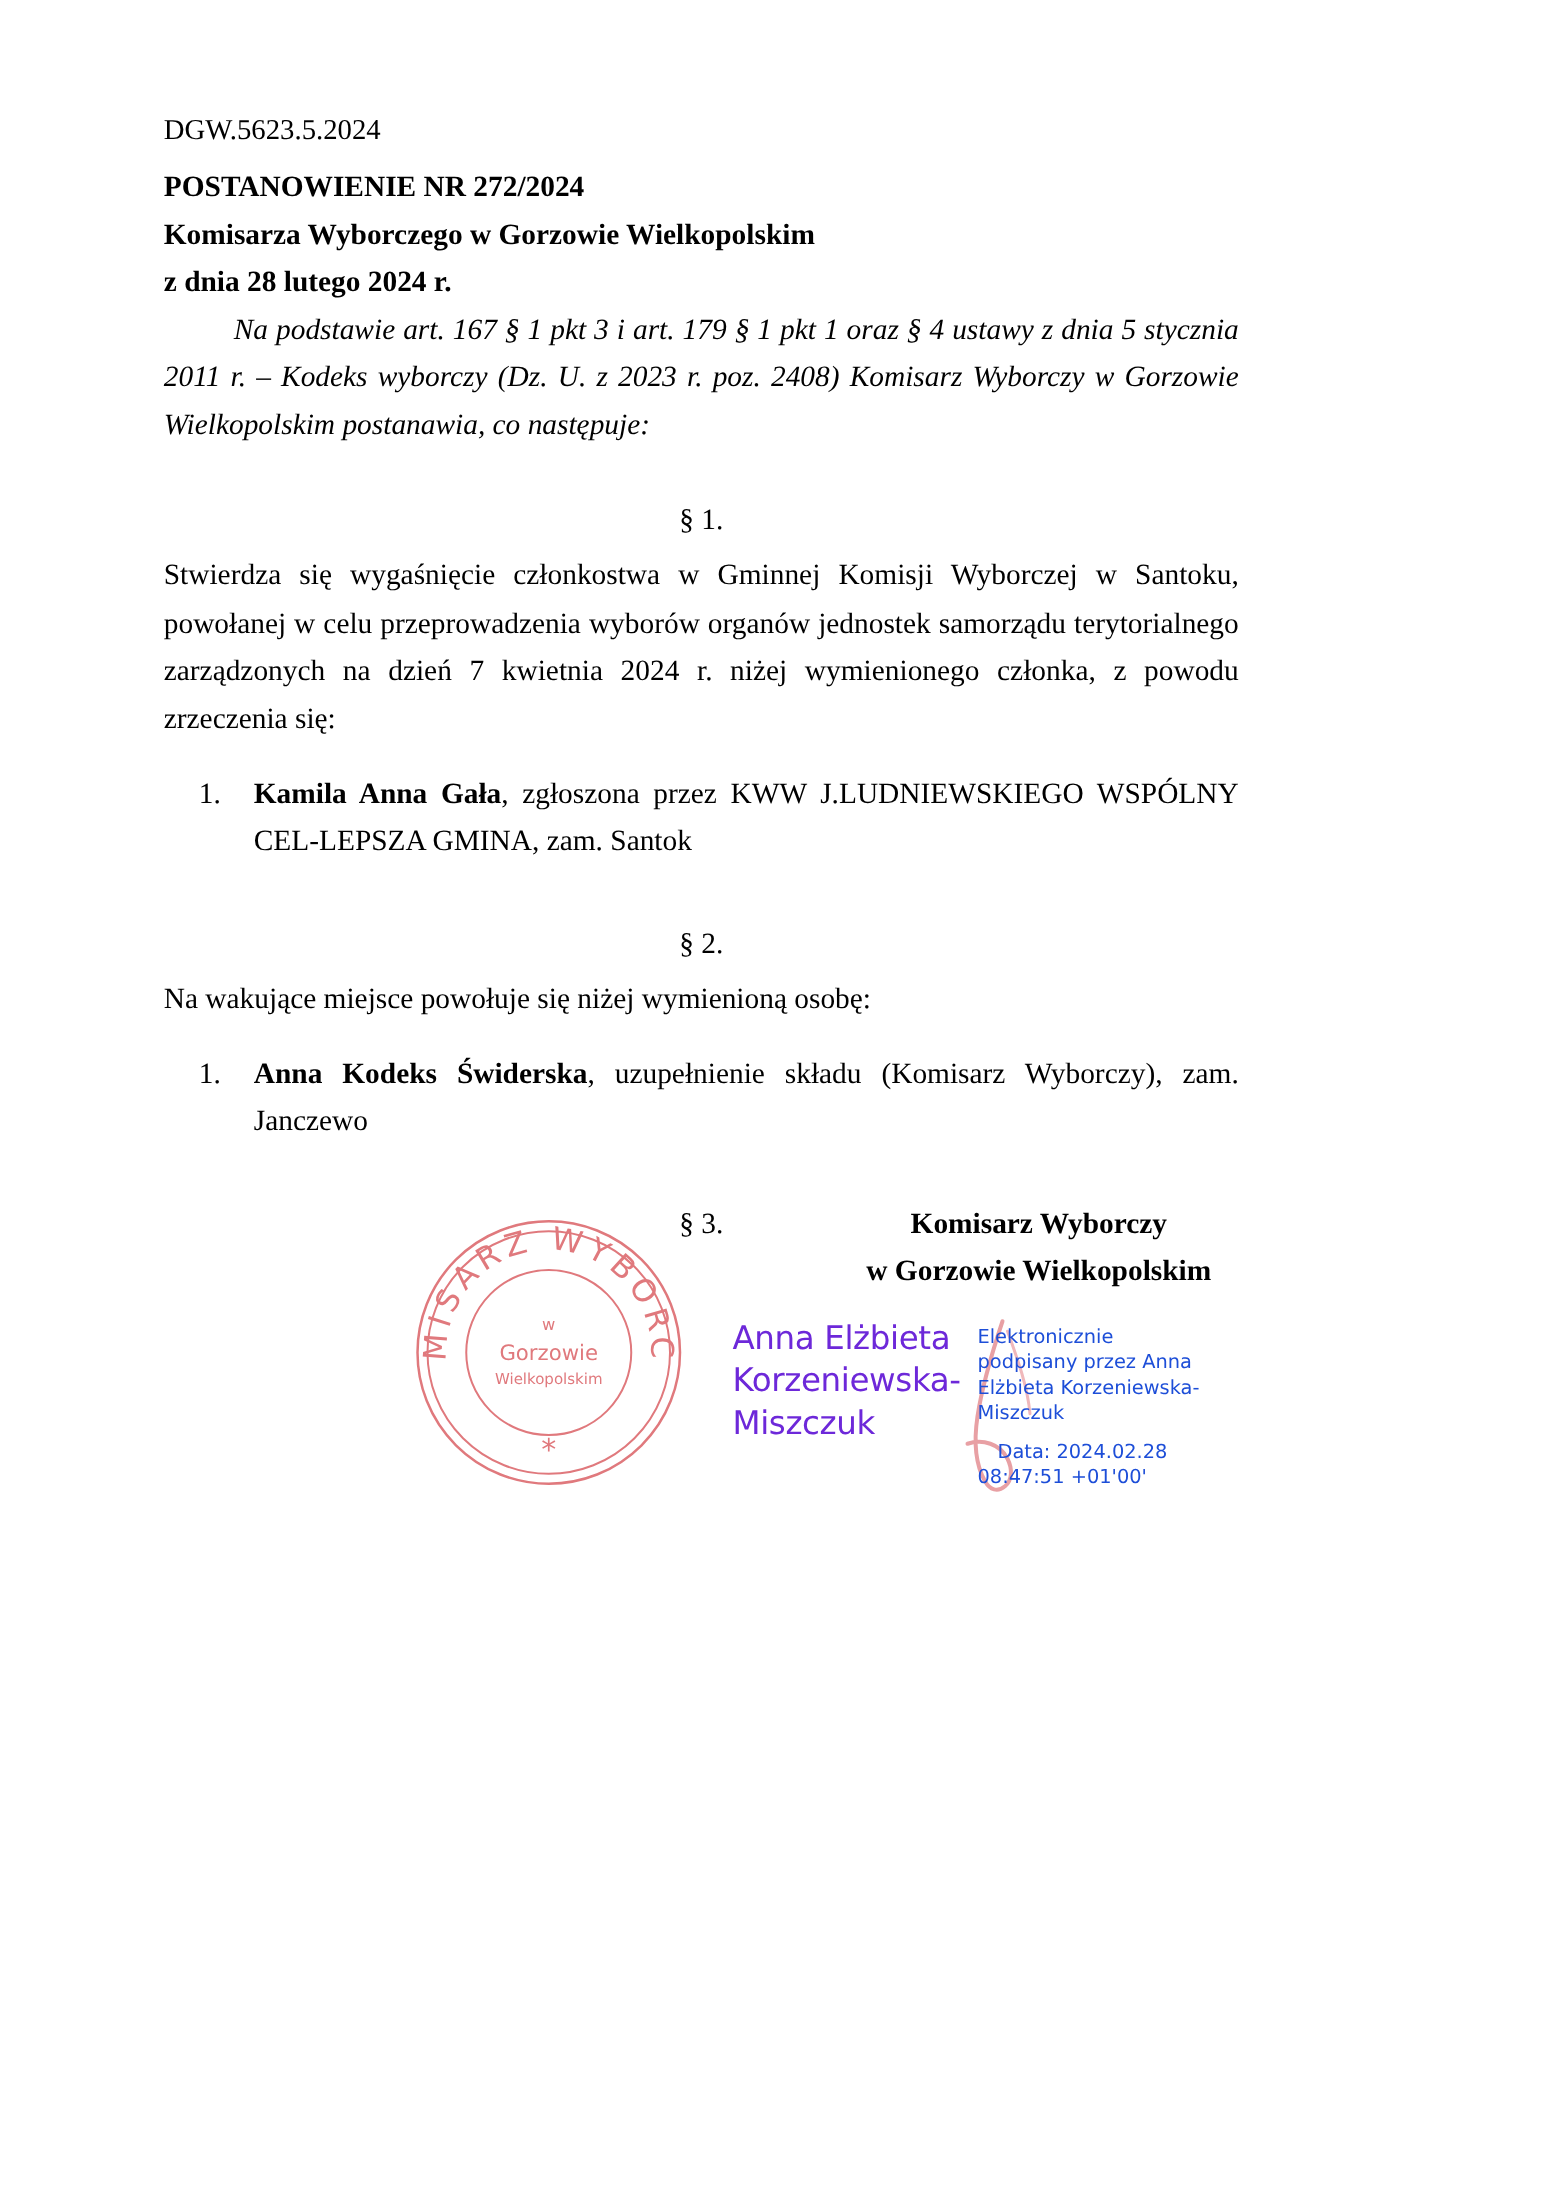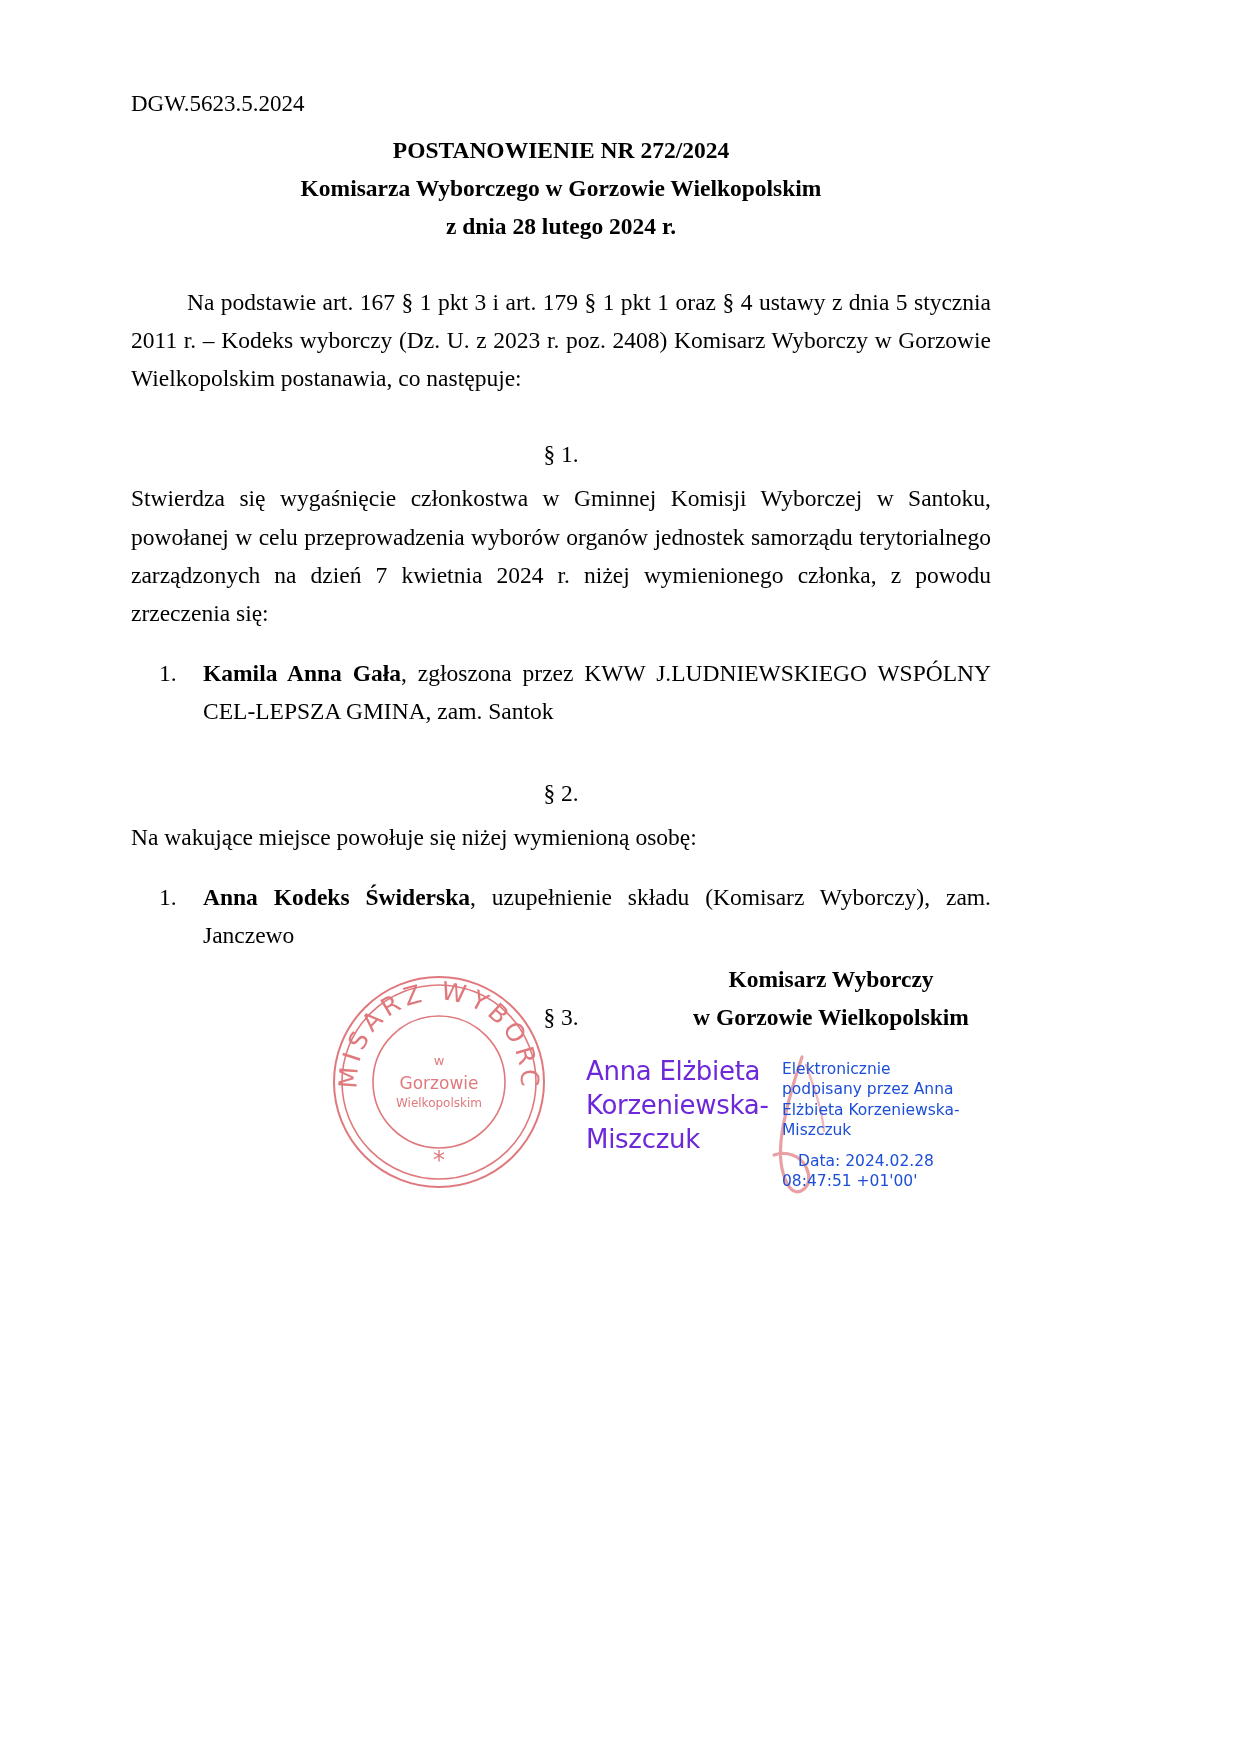--- a/index.html
+++ b/index.html
@@ -29,40 +29,39 @@
 
   
   .ref-no {
     font-size: 23px;
     line-height: 1.35;
     margin: 0 0 12px 0;
   }
 
   
   .title-block {
-    text-align: center;
     font-weight: bold;
     font-size: 23.5px;
     line-height: 1.62;
   }
   .title-line {
     margin: 0;
   }
 
   
   .para {
     font-size: 23.5px;
     line-height: 1.62;
     text-align: justify;
     margin: 0;
     hyphens: none;
   }
   .para-intro {
-    margin-top: 38px;
     text-indent: 56px;
+    font-style: italic;
   }
   .para-plain {
     margin-top: 4px;
   }
 
   .section-mark {
     text-align: center;
     font-size: 23.5px;
     line-height: 1.62;
     margin: 38px 0 6px 0;

